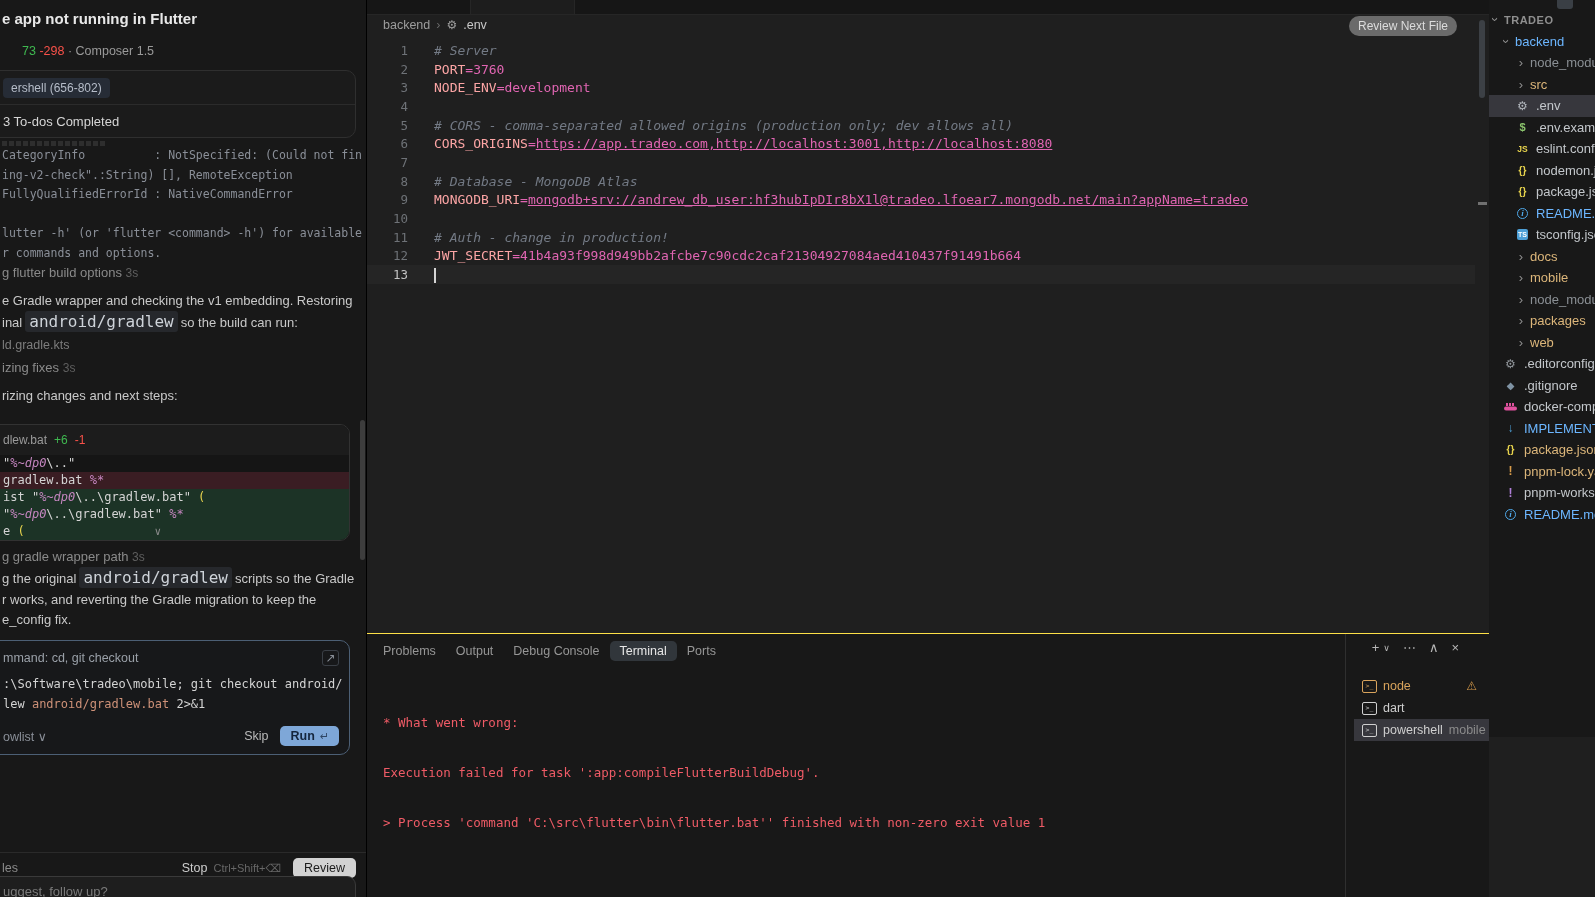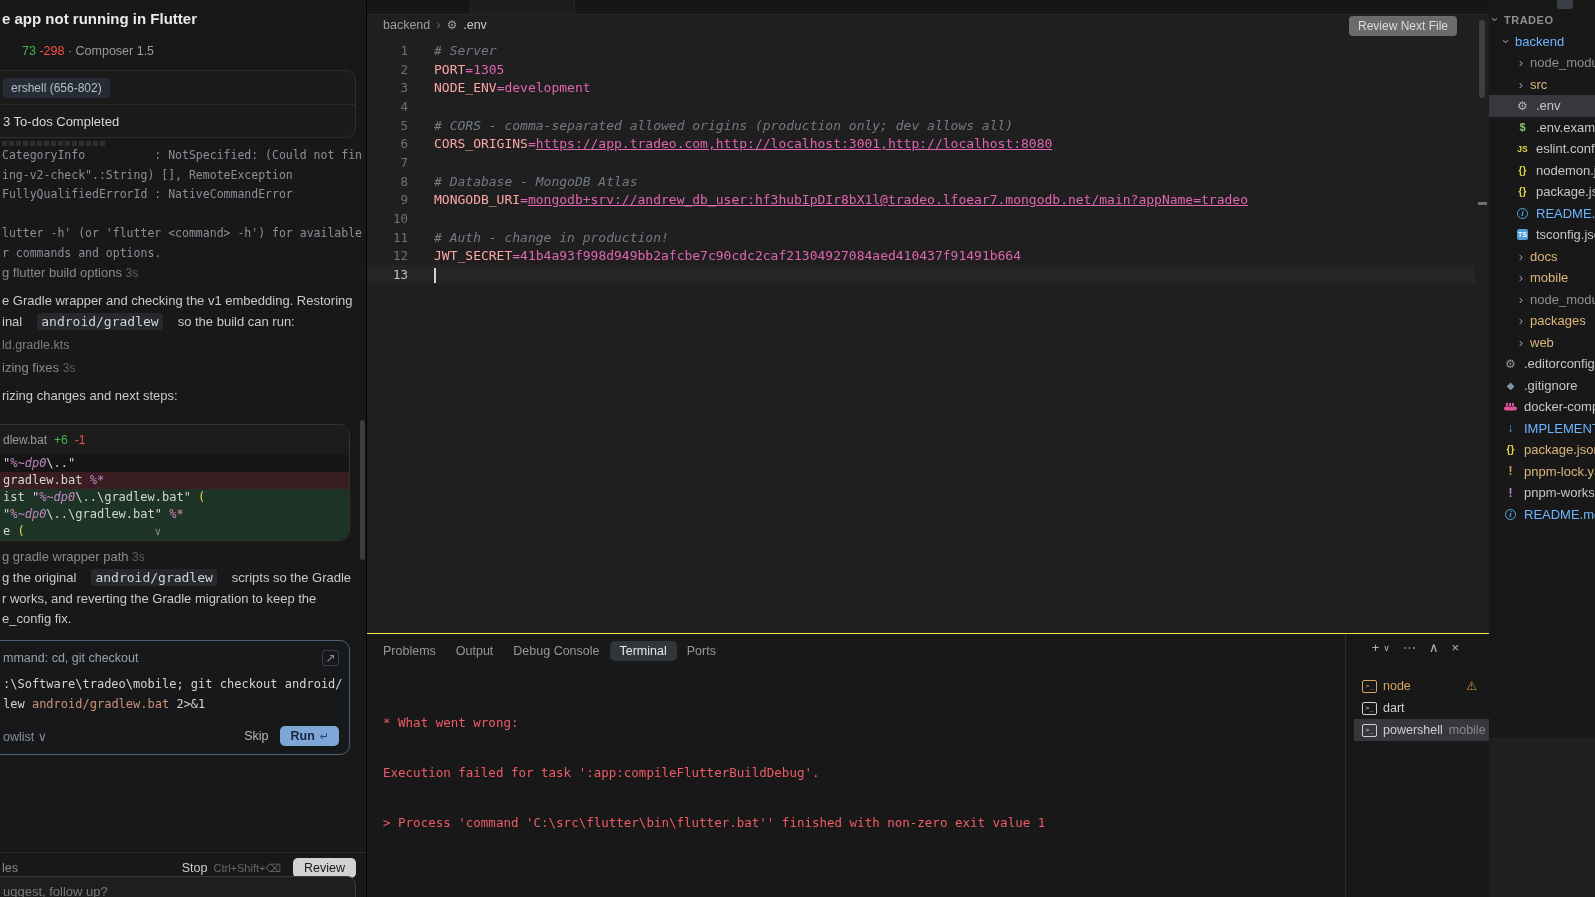--- a/index.html
+++ b/index.html
@@ -17,21 +17,21 @@
   .card1{position:absolute;left:-12px;right:10px;top:70px;height:66px;}
   .card1 .row{height:33px;display:flex;align-items:center;padding-left:14px;}
   .card1 .row+.row{border-top:1px solid #2b2b2b;}
   .shell-badge{background:#262c36;color:#b6bdc9;font-size:12px;border-radius:4px;padding:3px 8px;white-space:nowrap;}
   .todos{color:#d6d6d6;font-size:13px;}
   .block-strip{top:141px;height:5px;width:104px;background:repeating-linear-gradient(90deg,#2e2e2e 0 5px,transparent 5px 7px);}
   .ps-out{top:146px;font-size:11.5px;line-height:19.5px;color:#8a8f98;white-space:pre;margin:0;}
   .step{font-size:13px;color:#8a8a8a;white-space:nowrap;}
   .step .t{color:#5f5f5f;font-size:12px;}
   .para{font-size:13px;line-height:20.5px;color:#c9c9c9;white-space:nowrap;}
-  .chip{font-family:"DejaVu Sans Mono",monospace;font-size:13px;background:#26282c;border-radius:3px;padding:1px 4px;color:#ced3d9;margin:0 15px;}
+  .chip{font-family:"DejaVu Sans Mono",monospace;font-size:16px;background:#26282c;border-radius:3px;padding:1px 4px;color:#ced3d9;margin:0 3px;}
   .fileref{font-size:12.5px;color:#7d7d7d;white-space:nowrap;}
   
   .diffcard{position:absolute;left:-12px;right:16px;top:424px;border:1px solid #323232;border-radius:10px;background:#151515;overflow:hidden;}
   .diffhead{height:30px;display:flex;align-items:center;gap:7px;padding-left:14px;background:#1c1c1c;font-size:12px;color:#9a9a9a;}
   .dline{height:17px;line-height:17px;font-size:12px;color:#d4d4d4;padding-left:14px;white-space:pre;position:relative;}
   .dline.rem{background:#3a1d23;}
   .dline.add{background:#1c3326;}
   .dvar{color:#c586c0;font-style:italic;}
   .dparen{color:#e8d44d;}
   .dexp{position:absolute;left:46%;top:0;color:#8a8a8a;font-size:11px;}
@@ -59,21 +59,21 @@
   .chat-scroll{position:absolute;right:1px;top:420px;width:5px;height:140px;background:#3d3d3d;border-radius:3px;}
 
   
   .main{position:absolute;left:367px;top:0;width:1122px;height:897px;background:#1f1f1f;}
   .tabstrip{position:absolute;left:0;top:0;right:0;height:14px;background:#161616;border-bottom:1px solid #262626;}
   .tabstrip .seg{position:absolute;left:103px;width:103px;height:14px;background:#1d1d1d;border-left:1px solid #262626;border-right:1px solid #262626;}
   .crumbs{position:absolute;left:16px;top:18px;display:flex;align-items:center;gap:6px;font-size:12.5px;color:#9d9d9d;}
   .crumbs .sep{color:#6a6a6a;}
   .crumbs .gear{font-size:12px;color:#9d9d9d;}
   .crumbs .file{color:#c8c8c8;}
-  .review-next{position:absolute;right:32px;top:16px;background:#6b6b6b;color:#dcdcdc;font-size:12px;border-radius:4px;padding:3px 9px;}
+  .review-next{position:absolute;right:32px;top:16px;background:#6b6b6b;color:#dcdcdc;font-size:12px;border-radius:10px;padding:3px 9px;}
   .code{position:absolute;left:0;top:41px;right:14px;}
   .cl{display:flex;height:18.7px;align-items:center;}
   .cl .ln{flex:none;width:41px;text-align:right;font-family:"DejaVu Sans Mono",monospace;font-size:12.5px;color:#6e7277;}
   .cl .lc{margin-left:26px;font-family:"DejaVu Sans Mono",monospace;font-size:13px;white-space:pre;}
   .cl.active{background:#252525;}
   .cl.active .ln{color:#c2c2c2;}
   .cursor{display:inline-block;width:1.5px;height:15px;background:#d4d4d4;vertical-align:middle;}
   .cmt{color:#737a85;font-style:italic;}
   .key{color:#fca5a5;}
   .pnk{color:#e065b2;}
@@ -240,21 +240,21 @@
     </div>
     <div class="review-next">Review Next File</div>
 
     <div class="code">
       <div class="cl">
           <span class="ln">1</span>
           <span class="lc cmt"># Server</span>
         </div>
       <div class="cl">
           <span class="ln">2</span>
-          <span class="lc"><span class="key">PORT</span><span class="pnk">=</span><span class="pnk">1305</span></span>
+          <span class="lc"><span class="key">PORT</span><span class="pnk">=</span><span class="pnk">3760</span></span>
         </div>
       <div class="cl">
           <span class="ln">3</span>
           <span class="lc"><span class="key">NODE_ENV</span><span class="pnk">=</span><span class="pnk">development</span></span>
         </div>
       <div class="cl">
           <span class="ln">4</span>
           <span class="lc"></span>
         </div>
       <div class="cl">

